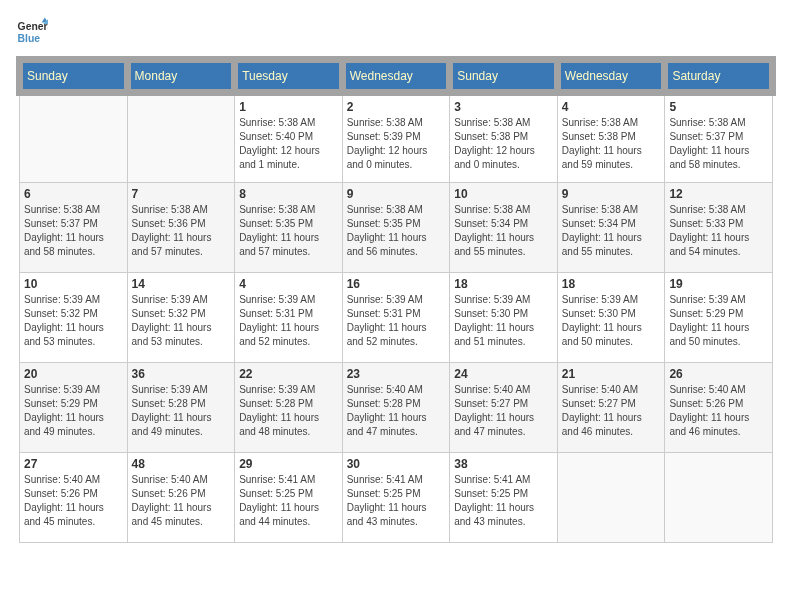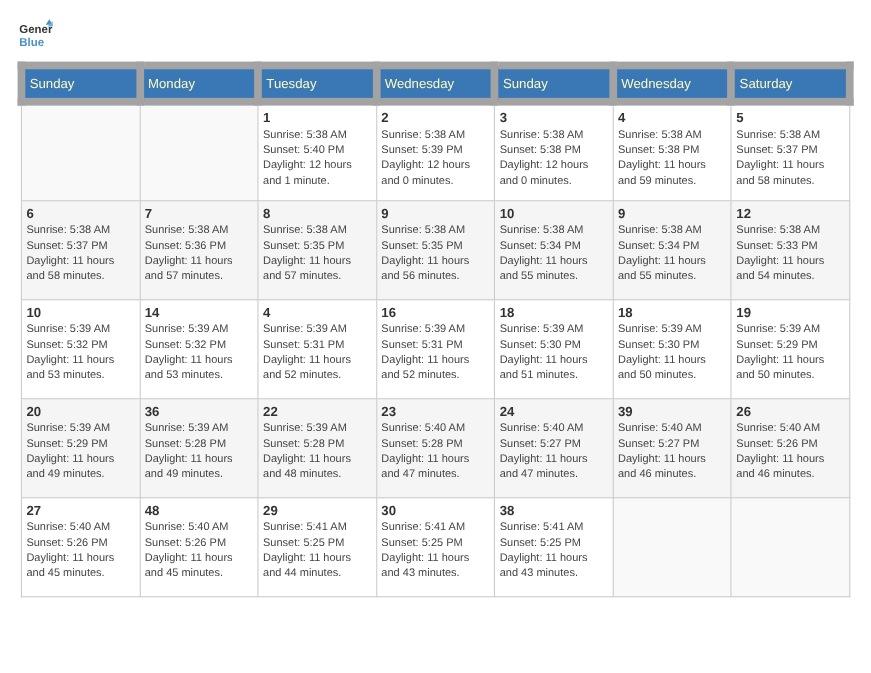--- a/index.html
+++ b/index.html
@@ -282,21 +282,21 @@
 and 47 minutes.</div>
         </td>
         <td>
           <span class="day-num">24</span>
           <div class="day-info" style="white-space: pre-line;">Sunrise: 5:40 AM
 Sunset: 5:27 PM
 Daylight: 11 hours
 and 47 minutes.</div>
         </td>
         <td>
-          <span class="day-num">39</span>
+          <span class="day-num">21</span>
           <div class="day-info" style="white-space: pre-line;">Sunrise: 5:40 AM
 Sunset: 5:27 PM
 Daylight: 11 hours
 and 46 minutes.</div>
         </td>
         <td>
           <span class="day-num">26</span>
           <div class="day-info" style="white-space: pre-line;">Sunrise: 5:40 AM
 Sunset: 5:26 PM
 Daylight: 11 hours

